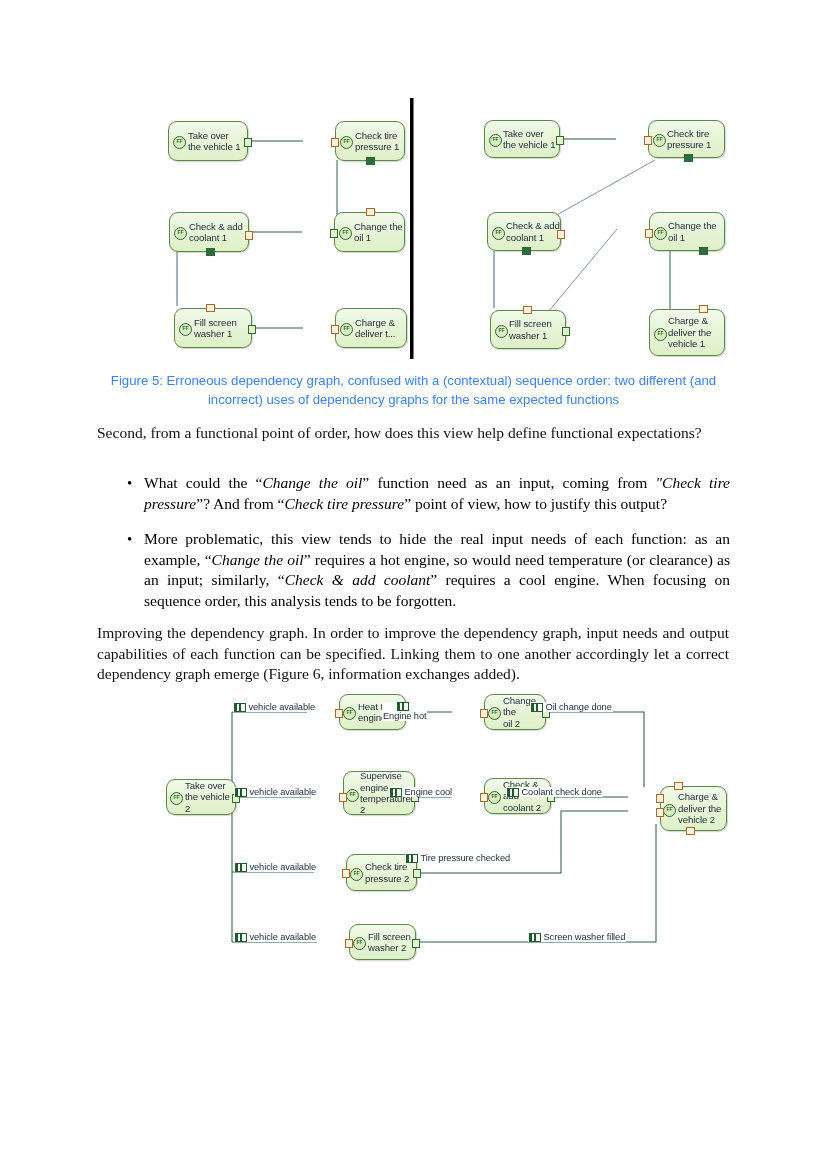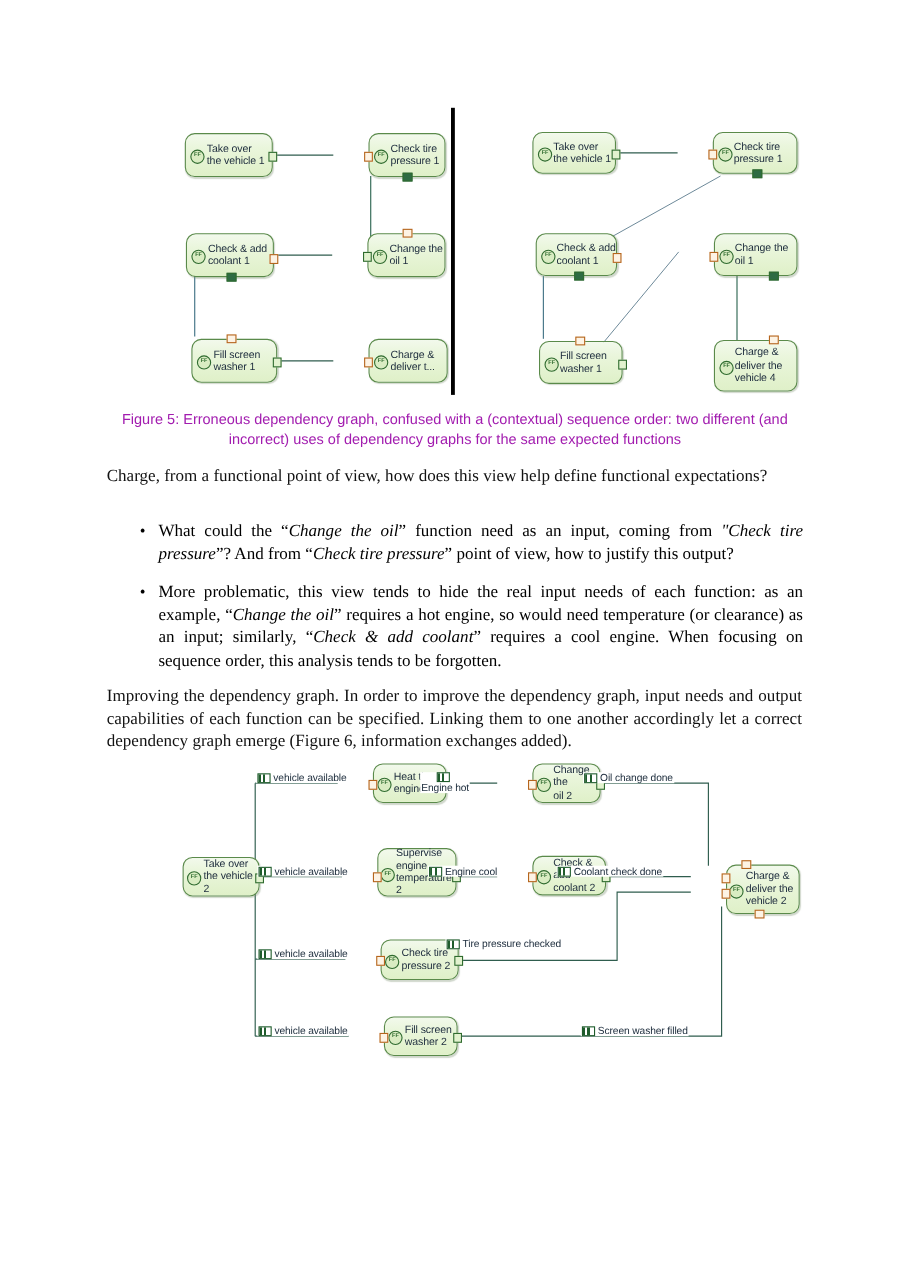--- a/index.html
+++ b/index.html
@@ -51,21 +51,21 @@
     font-size: 15px;
   }
   .bullet-text { flex: 1 1 auto; text-align: justify; }
 
   .caption {
     position: absolute;
     font-family: "Liberation Sans", sans-serif;
     font-size: 13.2px;
     line-height: 19px;
     text-align: center;
-    color: #a21caf;
+    color: #3b82f6;
   }
 
   
   .figure {
     position: absolute;
   }
   .fig-svg { position: absolute; left: 0; top: 0; }
 
   
   .node {
@@ -295,33 +295,33 @@
       </div>
       <span class="port port-in-top" style="left:32px; top:-5px;"></span>
       <span class="port port-out" style="right:-5px; top:16px;"></span>
     </div>
 
     <div class="node" style="left:617px; top:309px; width:76px; height:47px; padding-left:18px;">
       <span class="node-icon" style="left:4px; top:18px;">FF</span>
       <div>
         <div class="node-label">Charge &amp;</div>
         <div class="node-label">deliver the</div>
-        <div class="node-label">vehicle 4</div>
+        <div class="node-label">vehicle 1</div>
       </div>
       <span class="port port-in-top" style="left:49px; top:-5px;"></span>
     </div>
   </div>
 
   <div class="caption" style="left:96px; top:371px; width:635px;">
     <div>Figure 5: Erroneous dependency graph, confused with a (contextual) sequence order: two different (and</div>
     <div>incorrect) uses of dependency graphs for the same expected functions</div>
   </div>
 
   <div class="para" style="left:97px; top:423px; width:632px;">
-    <span>Charge, from a functional point of view, how does this view help define functional expectations?</span>
+    <span>Second, from a functional point of order, how does this view help define functional expectations?</span>
   </div>
 
   <div class="bullet-row" style="left:118px; top:473px; width:612px;">
     <span class="bullet-dot">•</span>
     <span class="bullet-text"><span>What could the “</span><i>Change the oil</i><span>” function need as an input, coming from </span><i>"Check tire pressure</i><span>”? And from “</span><i>Check tire pressure</i><span>” point of view, how to justify this output?</span></span>
   </div>
 
   <div class="bullet-row" style="left:118px; top:529px; width:612px;">
     <span class="bullet-dot">•</span>
     <span class="bullet-text"><span>More problematic, this view tends to hide the real input needs of each function: as an example, “</span><i>Change the oil</i><span>” requires a hot engine, so would need temperature (or clearance) as an input; similarly, “</span><i>Check &amp; add coolant</i><span>” requires a cool engine. When focusing on sequence order, this analysis tends to be forgotten.</span></span>

